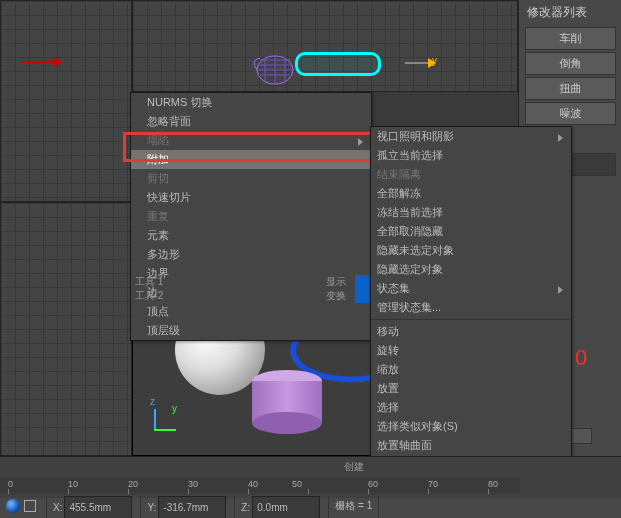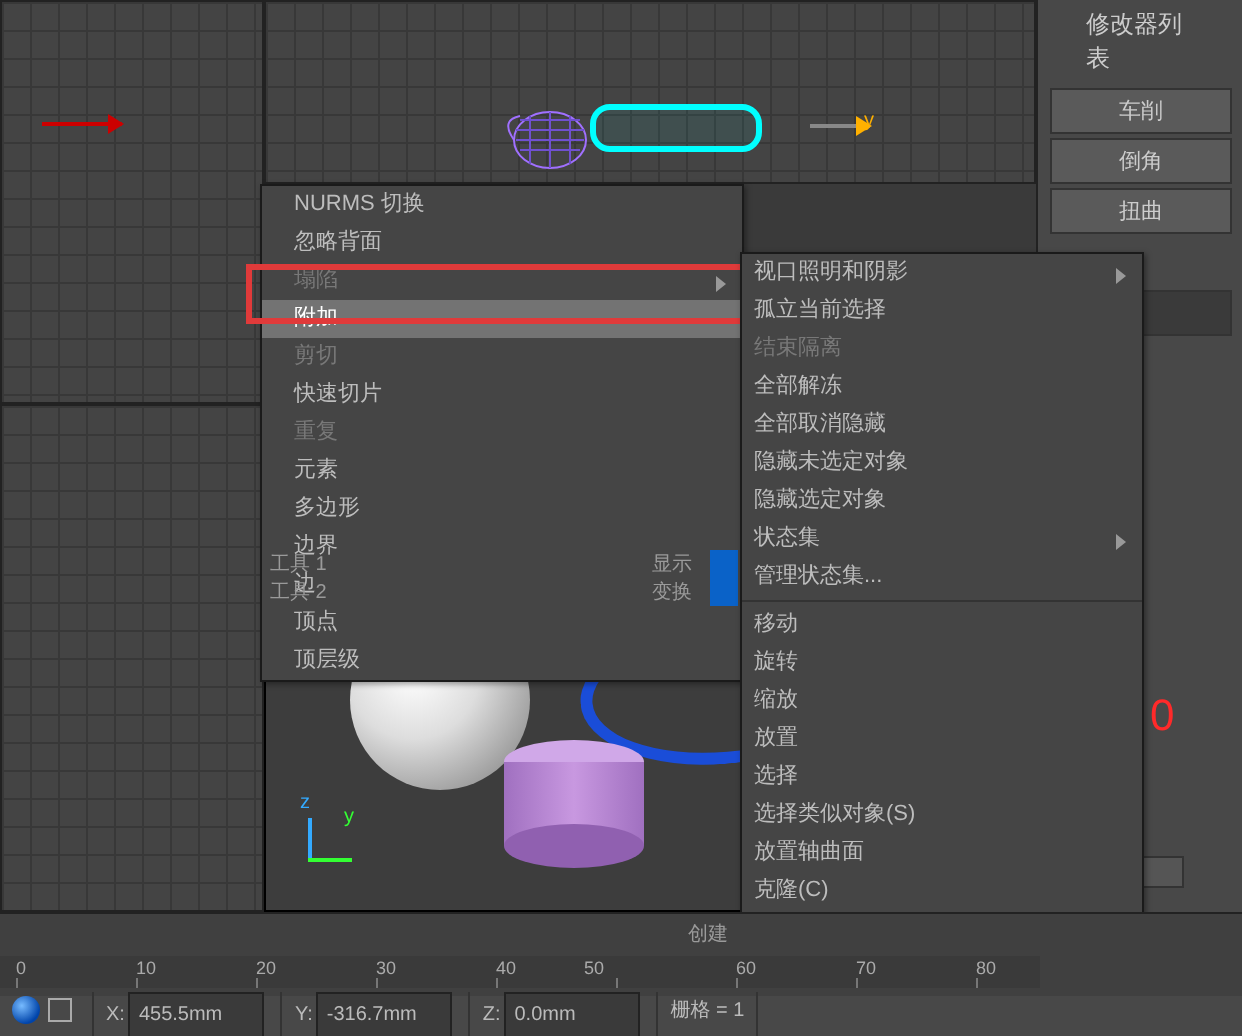--- a/index.html
+++ b/index.html
@@ -23,21 +23,21 @@
 .cyl-body{width:70px;height:42px;background:linear-gradient(90deg,#a070c0,#c898e0 50%,#a070c0);margin-top:-11px}
 .cyl-bot{width:70px;height:22px;background:#9060b0;border-radius:50%;margin-top:-11px}
 .ring{position:absolute;left:290px;top:310px;width:130px;height:60px;border:6px solid #1a4dd8;border-radius:50%;border-right-color:transparent;transform:rotate(-5deg)}
 .gizmo{position:absolute;left:150px;top:395px}
 .gizmo .z{color:#3af;font-size:10px}
 .gizmo .y{color:#3f3;font-size:10px;position:absolute;left:22px;top:8px}
 .gizmo .zline{position:absolute;left:4px;top:14px;width:2px;height:22px;background:#3af}
 .gizmo .yline{position:absolute;left:4px;top:34px;width:22px;height:2px;background:#3f3}
 
 .right{position:absolute;left:518px;top:0;width:103px;height:518px;background:#484848;border-left:1px solid #222}
-.right-title{padding:4px 24px;color:#ccc;font-size:12px}
+.right-title{padding:4px 8px;color:#ccc;font-size:12px}
 .modbtn{margin:2px 6px;padding:3px 0;background:#5a5a5a;border:1px solid #333;text-align:center;color:#ccc;font-size:11px}
 .modbtn.nav{background:#3a3a3a;color:#888}
 .right-red{position:absolute;left:575px;top:345px;color:#ff2a2a;font-size:22px}
 .right-num{position:absolute;left:560px;top:404px;color:#bbb;font-size:11px}
 .right-spin{position:absolute;left:530px;top:428px;width:60px;height:14px;background:#555;border:1px solid #333}
 
 .menu{position:absolute;background:#454545;border:1px solid #1a1a1a;box-shadow:1px 1px 3px rgba(0,0,0,.4);font-size:11px;color:#bdbdbd}
 .menu .item{padding:2px 10px 2px 16px;text-align:left;white-space:nowrap;line-height:15px}
 .menu .item.left{text-align:left;padding-left:6px}
 .menu .item.disabled{color:#787878}
@@ -100,20 +100,21 @@
   <div class="zline"></div><div class="yline"></div>
   <span class="y">y</span>
 </div>
 
 <div class="right">
   <div class="right-title">修改器列表</div>
   <div id="modbtns">
         <div class="modbtn">车削</div>
         <div class="modbtn">倒角</div>
         <div class="modbtn">扭曲</div>
+        <div class="modbtn">噪波</div>
       </div>
   <div class="modbtn nav" style="margin-top:28px;text-align:left;padding-left:8px">多边形</div>
 </div>
 <span class="right-red">0</span>
 <span class="right-num">48</span>
 <div class="right-spin"></div>
 
 <div class="menu menu-a" id="menuA">
       <div class="item">NURMS 切换</div>
       <div class="item">忽略背面</div>
@@ -136,20 +137,21 @@
 <span class="tools-lbl" style="top:275px">工具 1</span>
 <span class="tools-lbl" style="top:289px">工具 2</span>
 <span class="tools-rlbl" style="top:275px;left:326px;right:auto">显示</span>
 <span class="tools-rlbl" style="top:289px;left:326px;right:auto">变换</span>
 
 <div class="menu menu-b" id="menuB">
       <div class="item left hastri">视口照明和阴影</div>
       <div class="item left">孤立当前选择</div>
       <div class="item left disabled">结束隔离</div>
       <div class="item left">全部解冻</div>
+      <div class="item left">冻结当前选择</div>
       <div class="item left">全部取消隐藏</div>
       <div class="item left">隐藏未选定对象</div>
       <div class="item left">隐藏选定对象</div>
       <div class="item left hastri">状态集</div>
       <div class="item left">管理状态集...</div>
       <div class="sep"></div>
       <div class="item left">移动</div>
       <div class="item left">旋转</div>
       <div class="item left">缩放</div>
       <div class="item left">放置</div>

